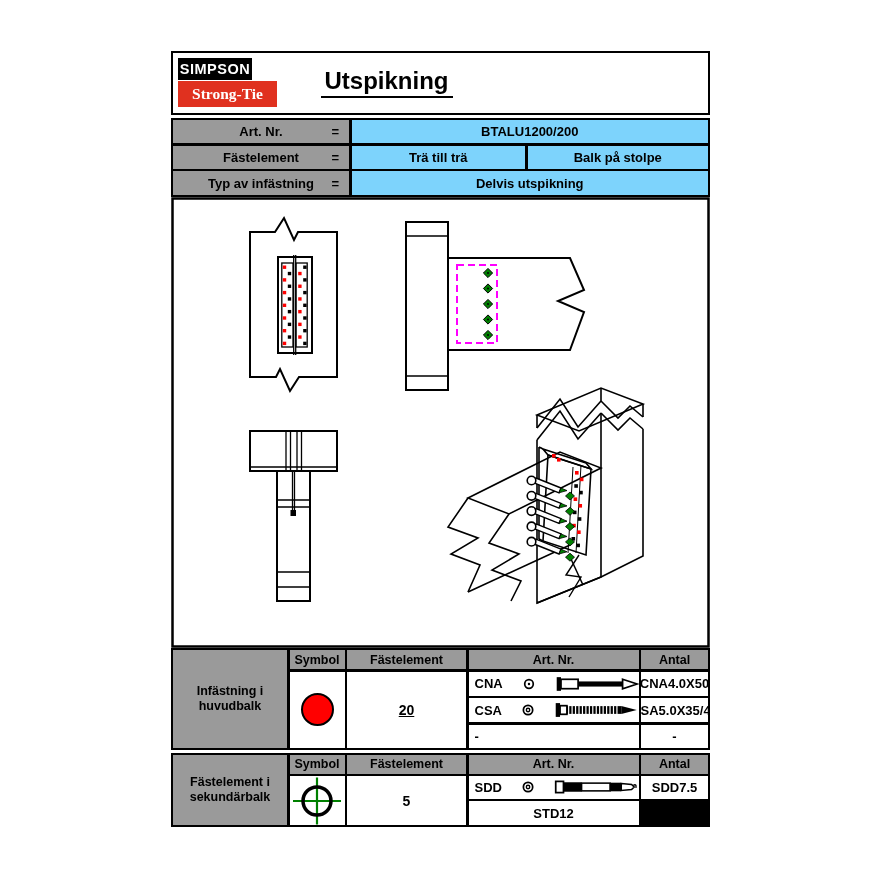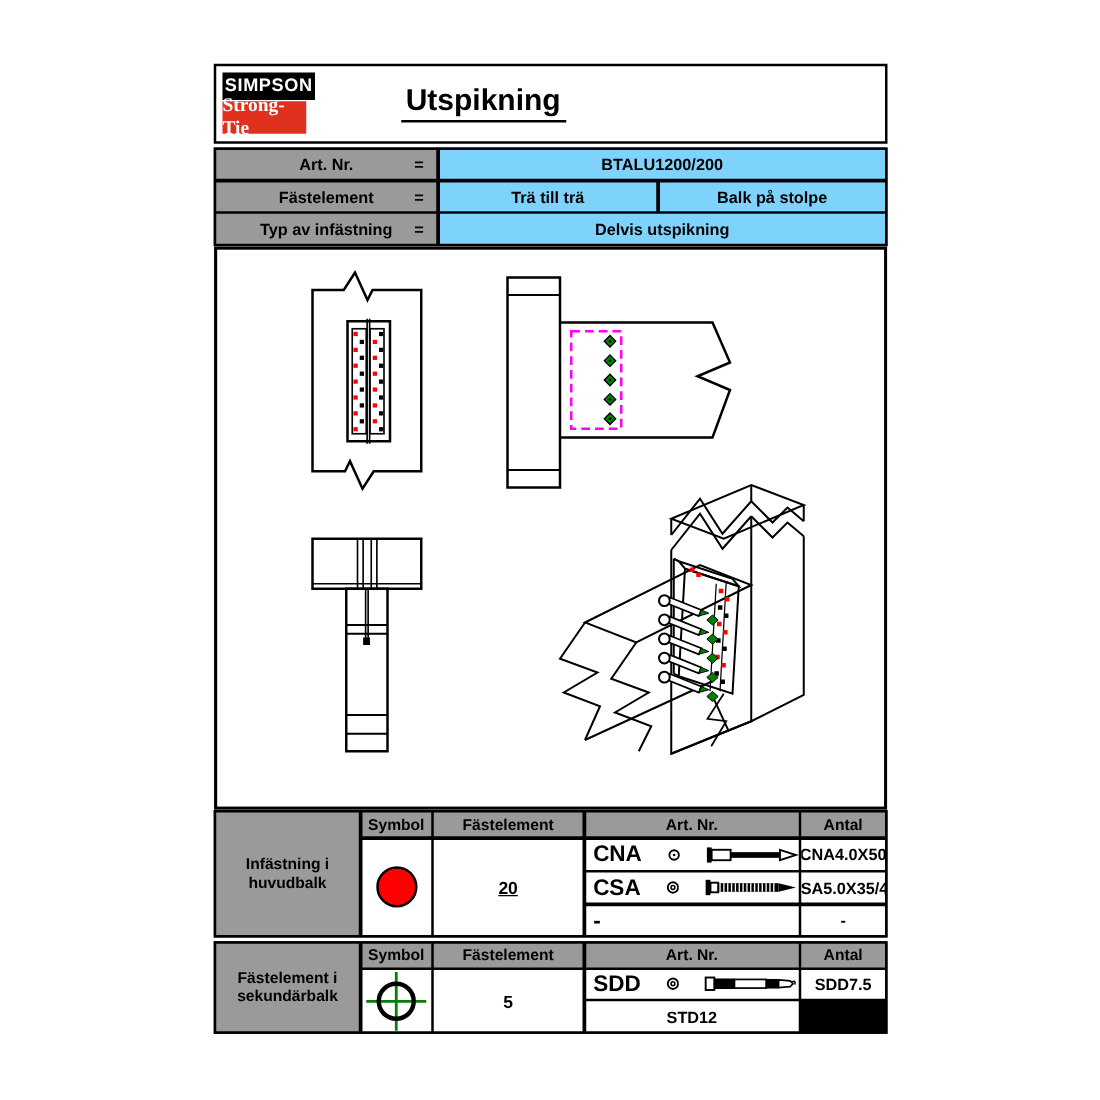--- a/index.html
+++ b/index.html
@@ -3,21 +3,21 @@
 <meta charset="utf-8">
 <style>
   html,body{margin:0;padding:0;background:#fff;}
   #page{position:relative;width:880px;height:880px;background:#fff;
         font-family:"Liberation Sans",sans-serif;font-weight:bold;color:#000;padding-left:36px;}
   .abs{position:absolute;box-sizing:border-box;}
   
   #hdr{left:171px;top:51px;width:539px;height:64px;border:2.5px solid #000;background:#fff;}
   #logo-black{left:5px;top:5px;width:74px;height:22px;background:#000;color:#fff;
               display:flex;align-items:center;justify-content:center;font-size:14.5px;letter-spacing:.5px;}
-  #logo-red{left:5px;top:28px;width:67px;height:26px;background:#e0311f;color:#fff;
+  #logo-red{left:5px;top:28px;width:99px;height:26px;background:#e0311f;color:#fff;
             display:flex;align-items:center;justify-content:center;
             font-family:"Liberation Serif",serif;font-size:15.5px;}
   #title-wrap{left:94px;top:0;width:239px;height:59px;display:flex;align-items:center;justify-content:center;}
   #title{font-size:24px;border-bottom:2.5px solid #000;padding:0 4px 1px 4px;}
   #hdr-right{right:0;top:0;width:201px;height:59px;background:#000;border-left:2.5px solid #000;
              display:grid;grid-template-columns:71px 59px 1fr;grid-template-rows:17.5px 17.5px 1fr;gap:2.5px;}
   #hdr-right>div{background:#fff;display:flex;align-items:center;justify-content:center;overflow:hidden;}
   #neq-cell{grid-row:1/3;grid-column:1;}
   #dwg-name-cell{grid-row:3;grid-column:1;font-size:9px;}
   #dwg-val-cell{grid-row:3;grid-column:2/4;font-size:7px;letter-spacing:-0.2px;}
@@ -34,21 +34,21 @@
   
   .ftable{background:#000;border:2.5px solid #000;display:grid;
           grid-template-columns:114px 55px 119px 170px 1fr;gap:2.5px;}
   #t1{left:171px;top:648px;width:539px;height:102px;grid-template-rows:19px 24px 24px 1fr;}
   #t2{left:171px;top:752.5px;width:539px;height:74.5px;grid-template-rows:19px 22.5px 1fr;}
   .ftable>div{background:#fff;display:flex;align-items:center;justify-content:center;overflow:hidden;}
   .ghead{background:#9a9a9a !important;font-size:12.5px;}
   .gblock{background:#9a9a9a !important;flex-direction:column;font-size:12.5px;line-height:15px;text-align:center;}
   .rowspan-t1{grid-row:2/5;text-decoration:underline;} .rowspan-t2{grid-row:2/4;}
   .colspan-all-t1{grid-row:1/5;} .colspan-all-t2{grid-row:1/4;}
-  .fast-cell{justify-content:flex-start !important;padding-left:6px;gap:20px;font-size:18px;}
+  .fast-cell{justify-content:flex-start !important;padding-left:6px;gap:20px;font-size:13px;}
   .art-cell{font-size:13px;} .antal-cell{font-size:14px;}
   #red-circle{width:29px;height:29px;border:2.5px solid #000;border-radius:50%;background:#f00;}
   svg{display:block;}
 </style>
 </head>
 <body>
 
 <div id="page">
 
   <div id="hdr" class="abs">

